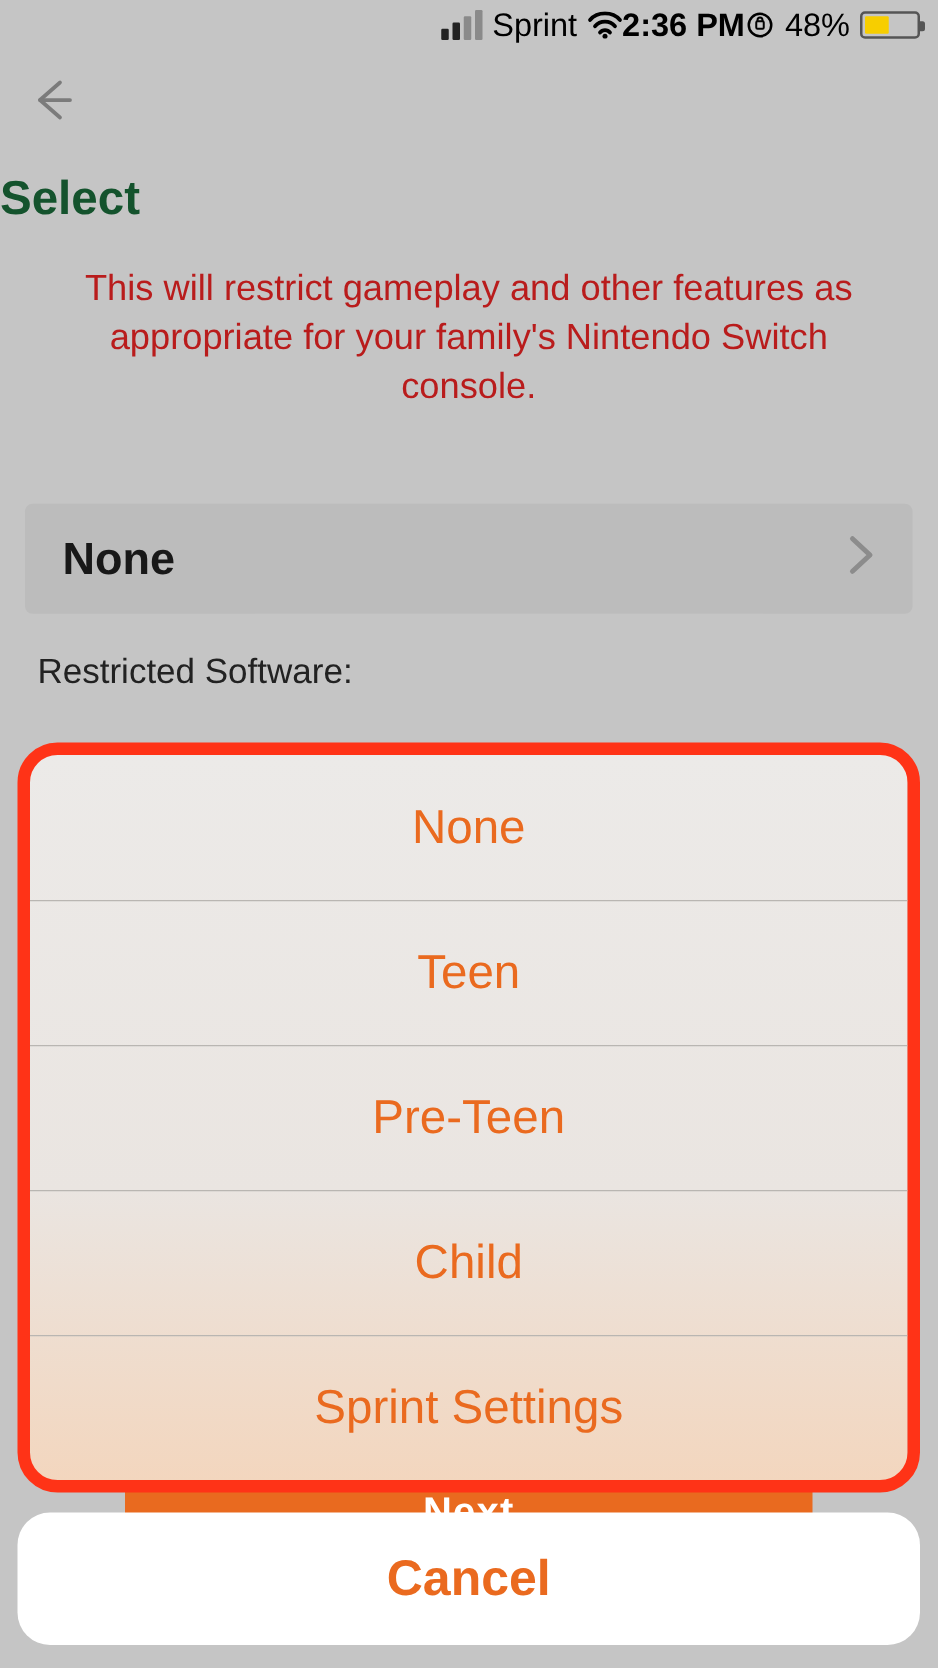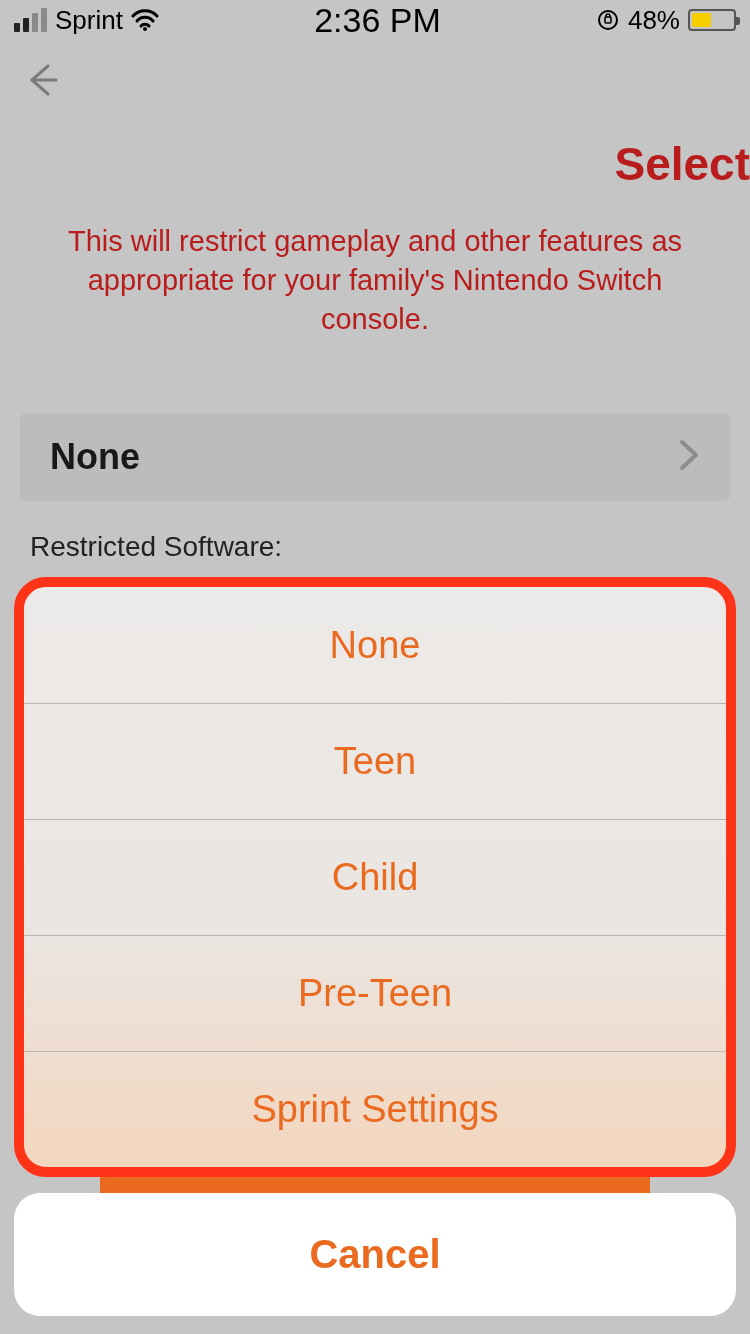--- a/index.html
+++ b/index.html
@@ -9,34 +9,34 @@
     background: #c5c5c5;
     position: relative;
     color: #000;
   }
 
   
   .status-bar {
     height: 40px;
     display: flex;
     align-items: center;
-    justify-content: space-between;
+    justify-content: flex-end;
     padding: 0 14px;
     font-size: 26px;
   }
   .sb-left, .sb-right { display: flex; align-items: center; gap: 8px; }
   .signal-bars { display: flex; align-items: flex-end; gap: 3px; }
   .signal-bars span { width: 6px; background:#222; border-radius:1px; }
   .signal-bars span:nth-child(1){height:9px;}
   .signal-bars span:nth-child(2){height:14px;}
   .signal-bars span:nth-child(3){height:19px; background:#8a8a8a;}
   .signal-bars span:nth-child(4){height:24px; background:#8a8a8a;}
   .carrier { font-size:26px; }
   .wifi-icon svg { display:block; }
-  .clock { font-weight:400; font-size:34px; }
+  .clock { font-weight:700; font-size:26px; }
   .lock-rot svg { display:block; }
   .battery-pct { font-size:26px; }
   .battery {
     width: 48px; height: 22px; border:2px solid #555; border-radius:4px;
     position: relative; padding:2px;
   }
   .battery::after{
     content:""; position:absolute; right:-6px; top:6px; width:4px; height:8px;
     background:#555; border-radius:0 2px 2px 0;
   }
@@ -44,26 +44,26 @@
 
   
   .nav-back {
     position:absolute; top:56px; left:18px;
     width:48px; height:48px;
     display:flex; align-items:center; justify-content:center;
   }
   .nav-back svg{ stroke:#7b7b7b; }
 
   .page-title {
-    text-align:right;
-    font-size:46px;
+    text-align:left;
+    font-size:38px;
     font-weight:700;
     line-height:1.25;
     margin-top:96px;
-    color:#b91c1c;
+    color:#14532d;
   }
   .page-sub {
     text-align:center;
     font-size:29px;
     color:#b91c1c;
     line-height:1.35;
     margin:28px 62px 0;
   }
 
   
@@ -117,21 +117,21 @@
     font-size:38px;
     color:#ea6a1f;
     border-top:1px solid #b9b6b2;
   }
   .sheet-options .opt:first-child{ border-top:none; }
 
   .cancel-btn{
     margin-top:16px;
     background:#fff;
     border-radius:26px;
-    height:123px;
+    height:106px;
     display:flex; align-items:center; justify-content:center;
     font-size:40px;
     font-weight:600;
     color:#ea6a1f;
   }
 </style>
 </head>
 <body>
 
 <div class="status-bar">
@@ -190,18 +190,18 @@
 </div>
 
 <div class="section-label">Restricted Software:</div>
 
 <div class="next-btn">Next</div>
 
 <div class="sheet-wrap">
   <div class="sheet-options">
     <div class="opt">None</div>
     <div class="opt">Teen</div>
+    <div class="opt">Pre-Teen</div>
     <div class="opt">Child</div>
-    <div class="opt">Pre-Teen</div>
     <div class="opt">Sprint Settings</div>
   </div>
   <div class="cancel-btn">Cancel</div>
 </div>
 
 </body></html>

